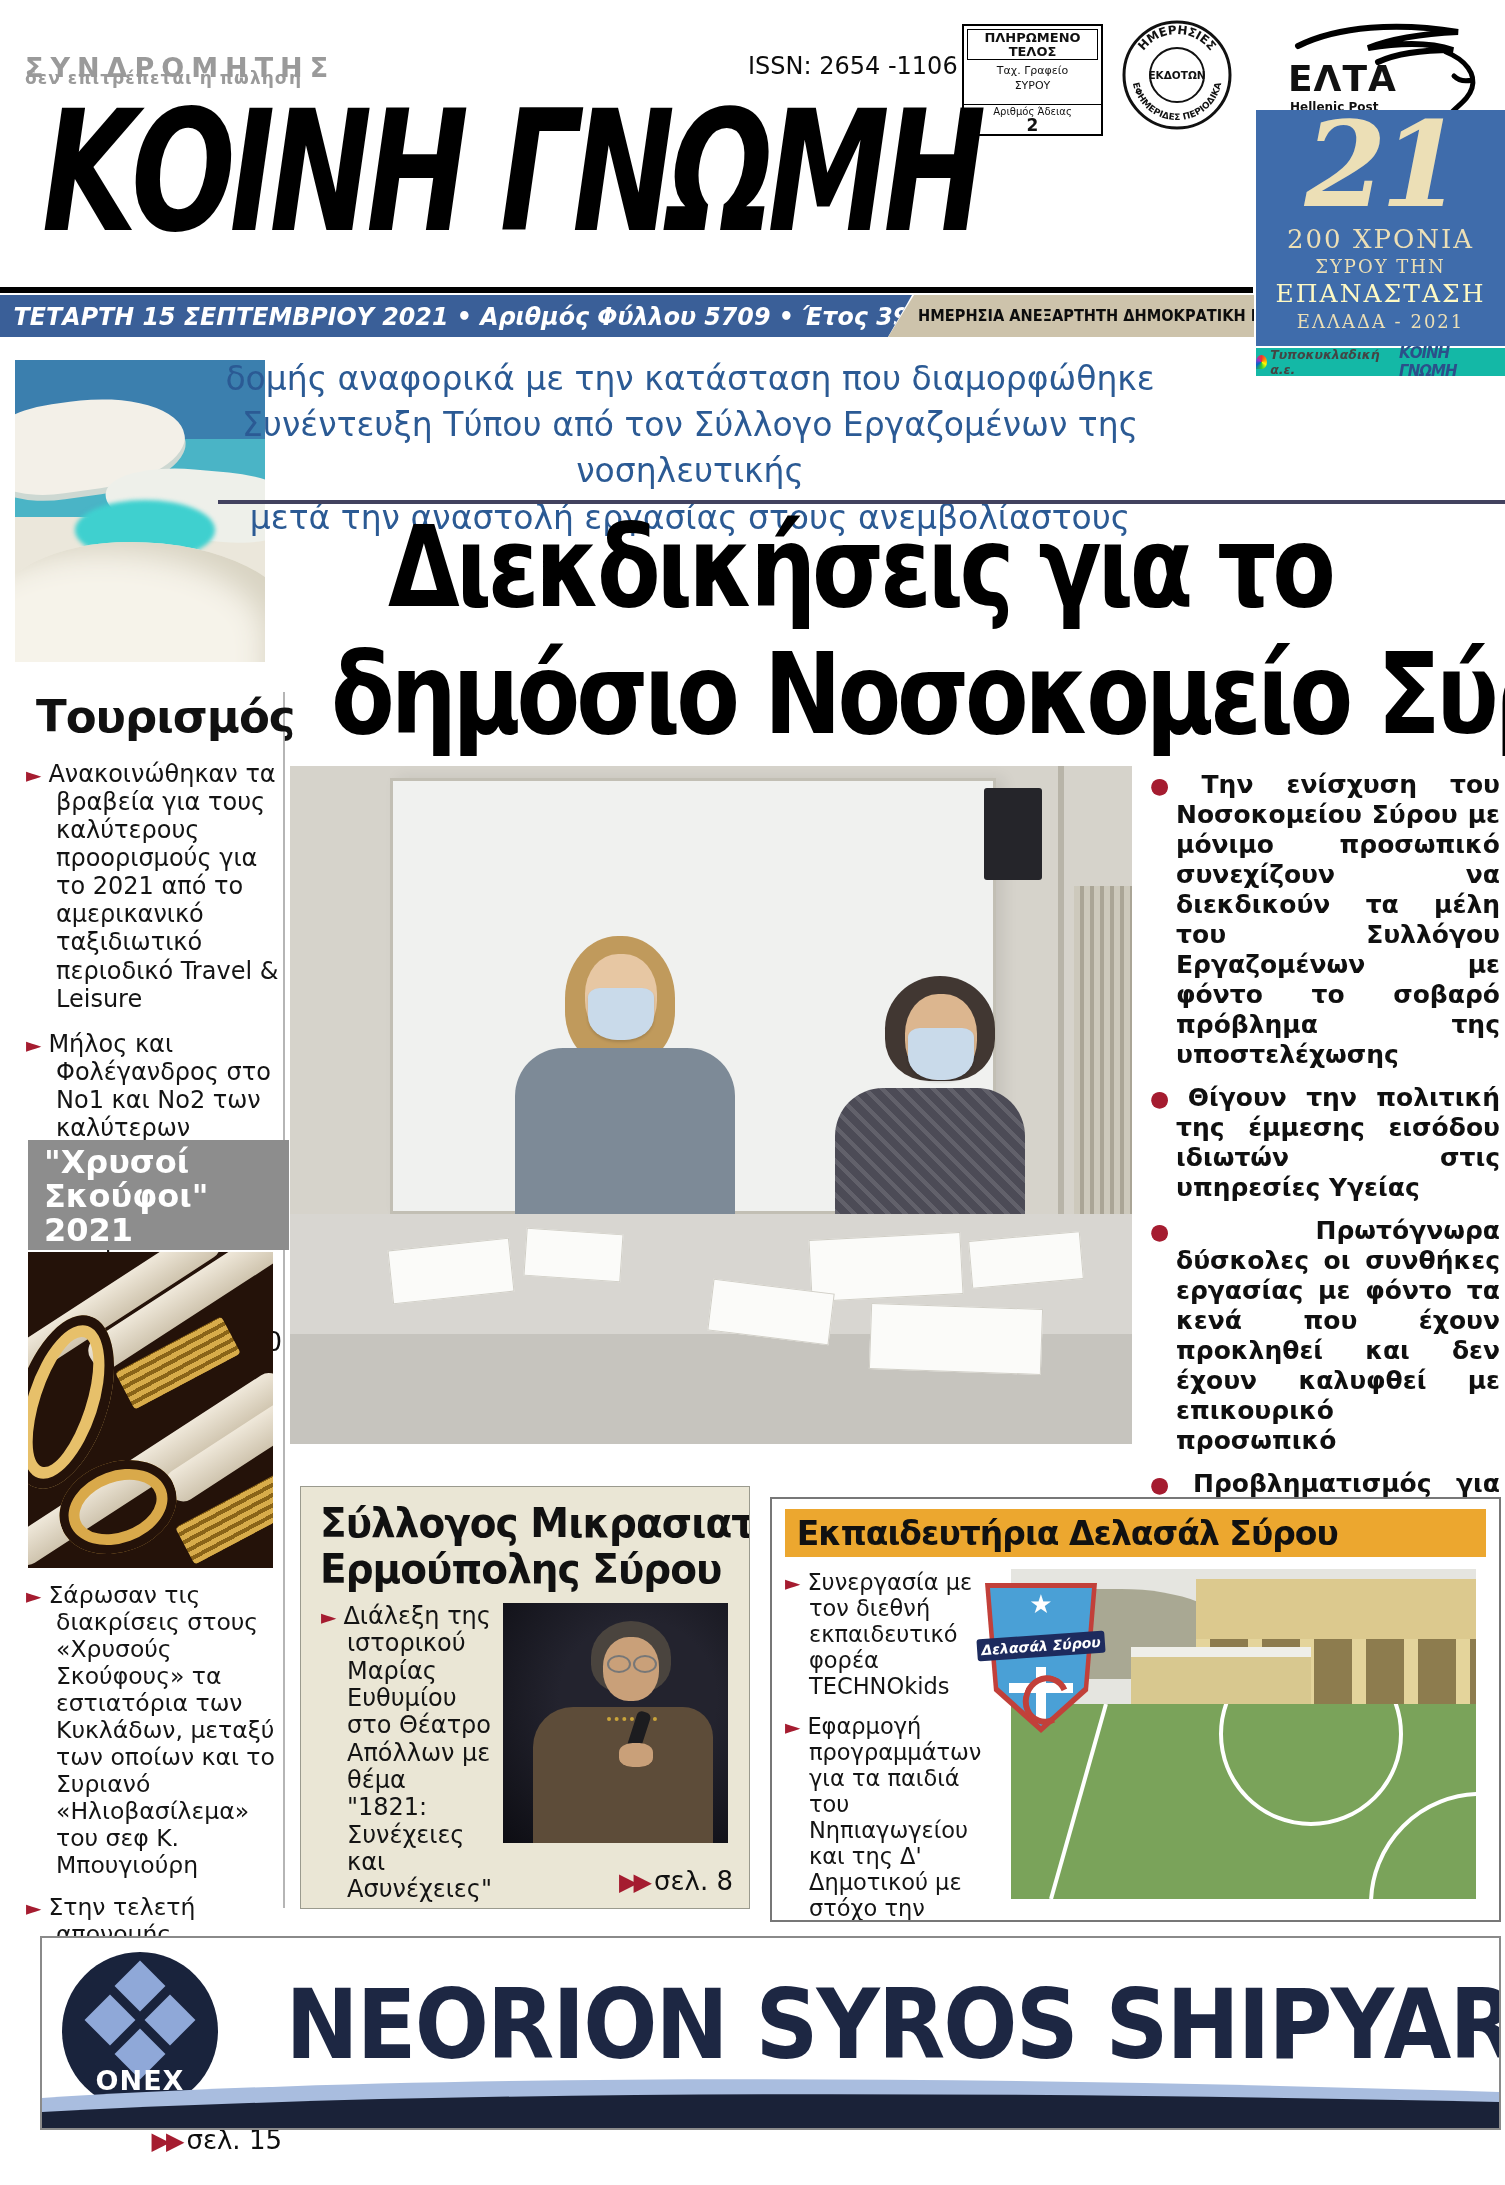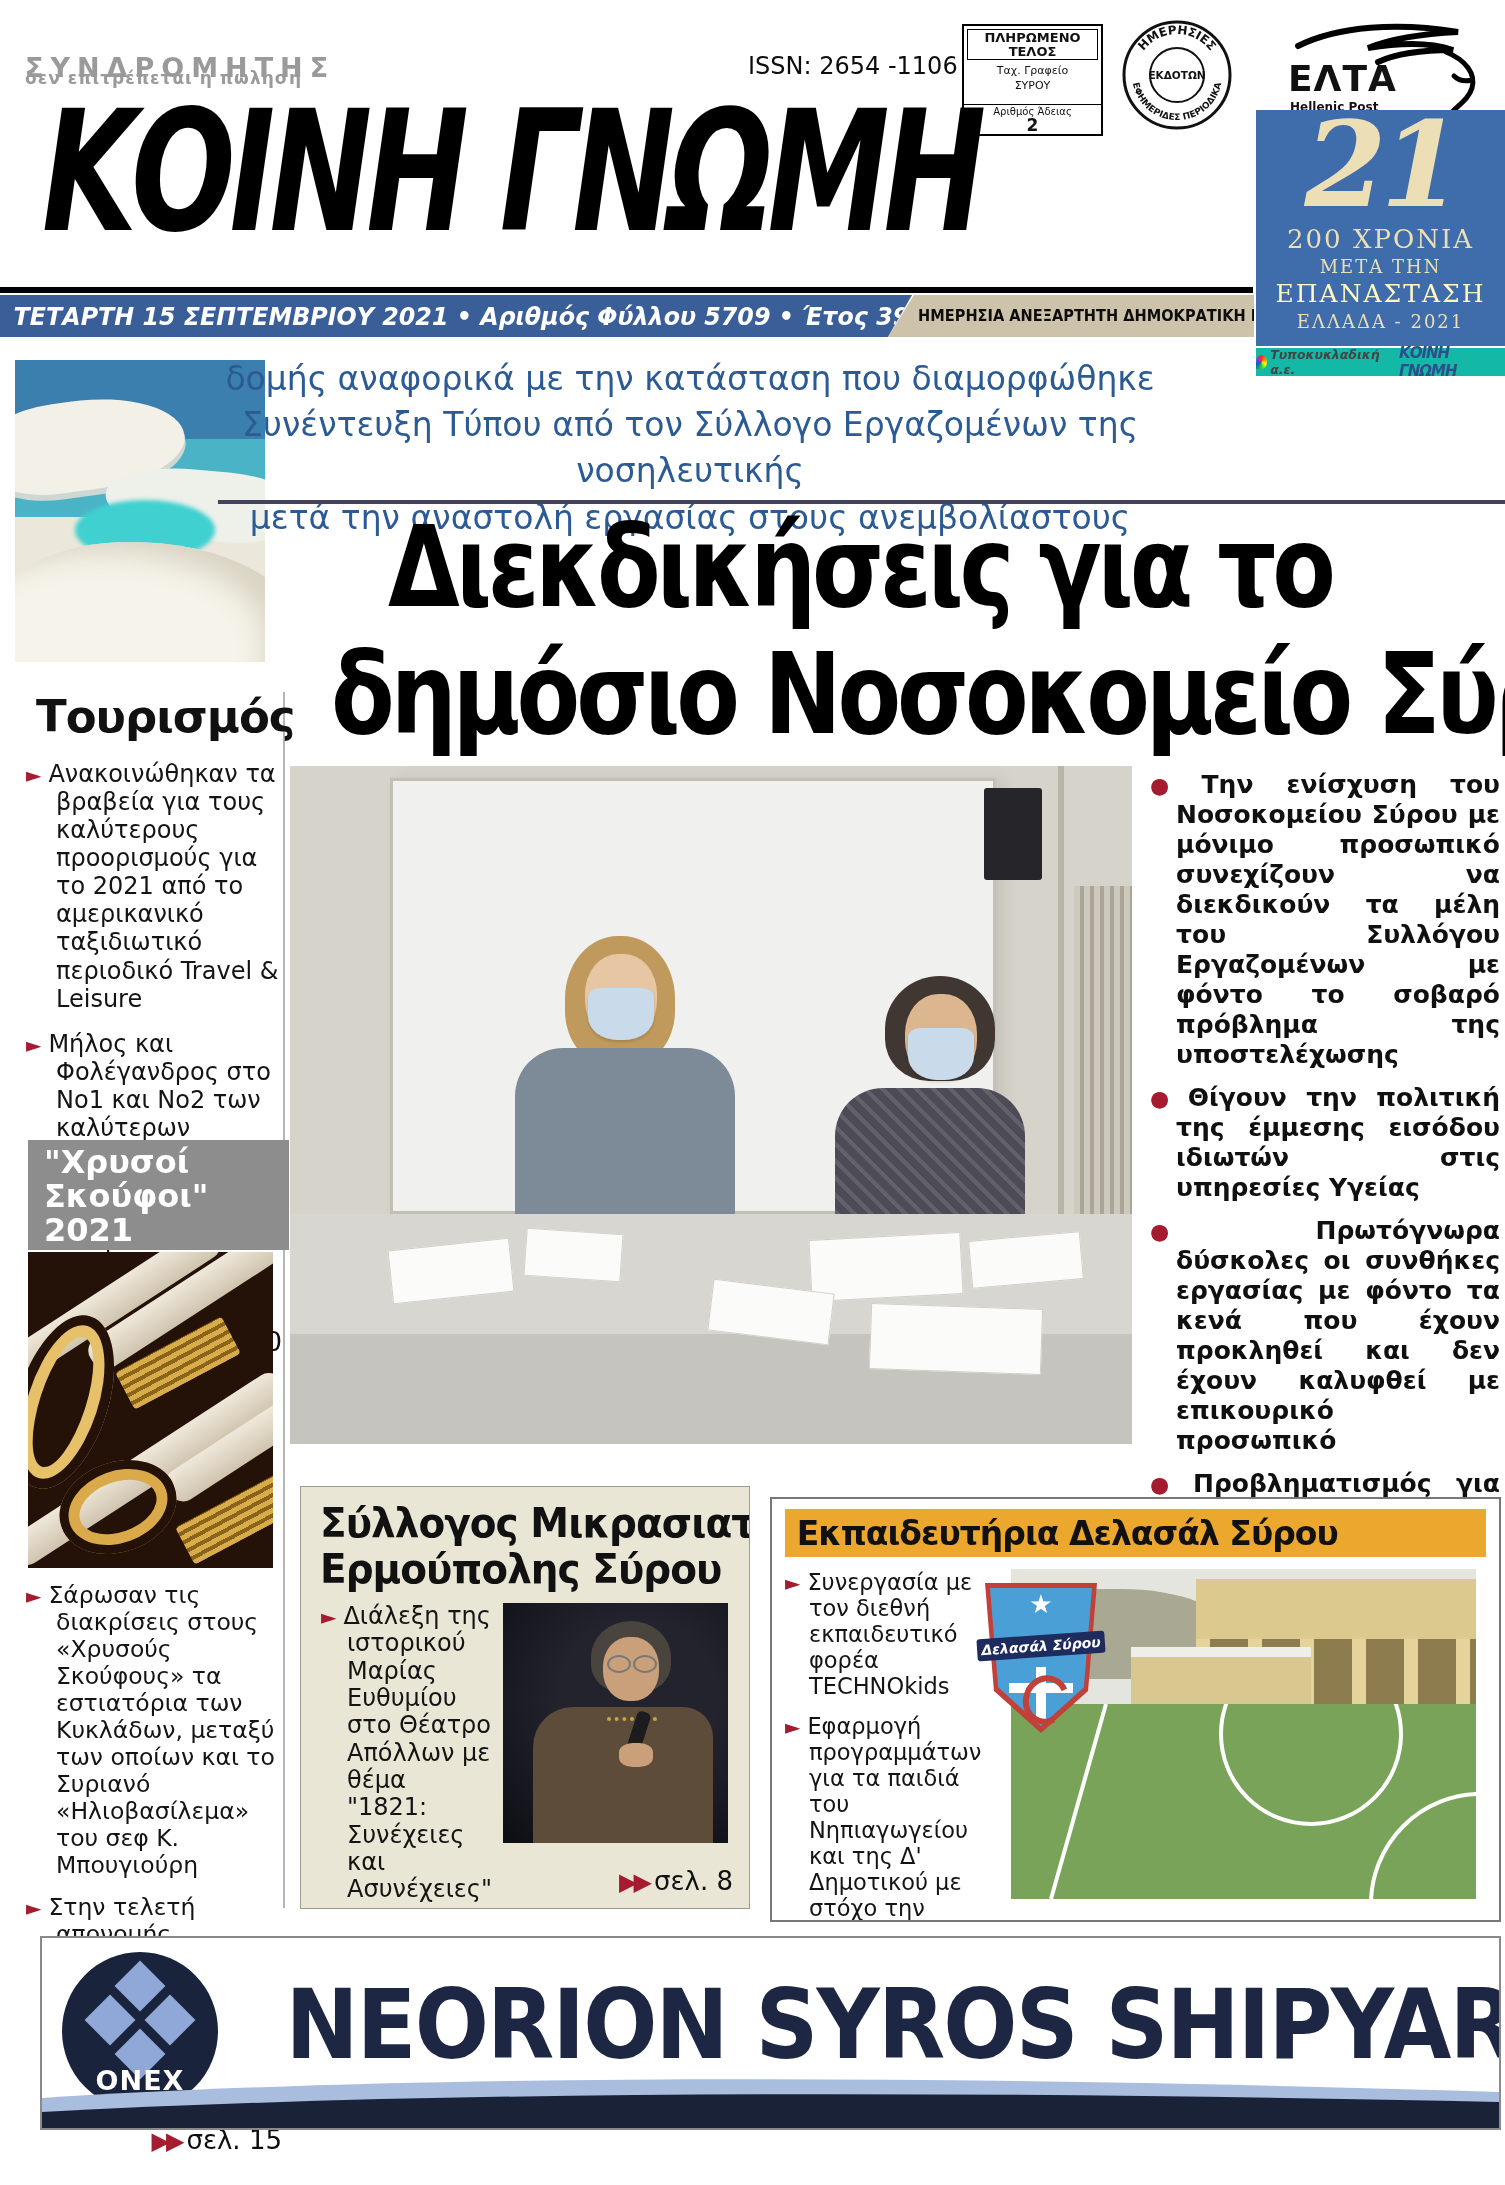--- a/index.html
+++ b/index.html
@@ -249,21 +249,21 @@
   <div class="abs band-blue">
     <div class="band-blue-text">ΤΕΤΑΡΤΗ 15 ΣΕΠΤΕΜΒΡΙΟΥ 2021 • Αριθμός Φύλλου  5709 • Έτος 39ο • Τιμή Φύλλου 0,50€</div>
   </div>
   <div class="abs band-beige">
     <div class="band-beige-text">ΗΜΕΡΗΣΙΑ ΑΝΕΞΑΡΤΗΤΗ ΔΗΜΟΚΡΑΤΙΚΗ ΕΦΗΜΕΡΙΔΑ ΤΩΝ ΚΥΚΛΑΔΩΝ</div>
   </div>
 
   <div class="abs anniv">
     <div class="anniv-num">21</div>
     <div class="anniv-l1">200 ΧΡΟΝΙΑ</div>
-    <div class="anniv-l2">ΜΕΤΑ ΤΗΝ</div>
+    <div class="anniv-l2">ΣΥΡΟΥ ΤΗΝ</div>
     <div class="anniv-l3">ΕΠΑΝΑΣΤΑΣΗ</div>
     <div class="anniv-l4">ΕΛΛΑΔΑ - 2021</div>
   </div>
   <div class="abs printer-strip">
     <div class="printer-name">
       <span class="printer-flame"></span>
       <span>Τυποκυκλαδική α.ε.</span>
     </div>
     <div class="printer-paper">ΚΟΙΝΗ ΓΝΩΜΗ</div>
   </div>

